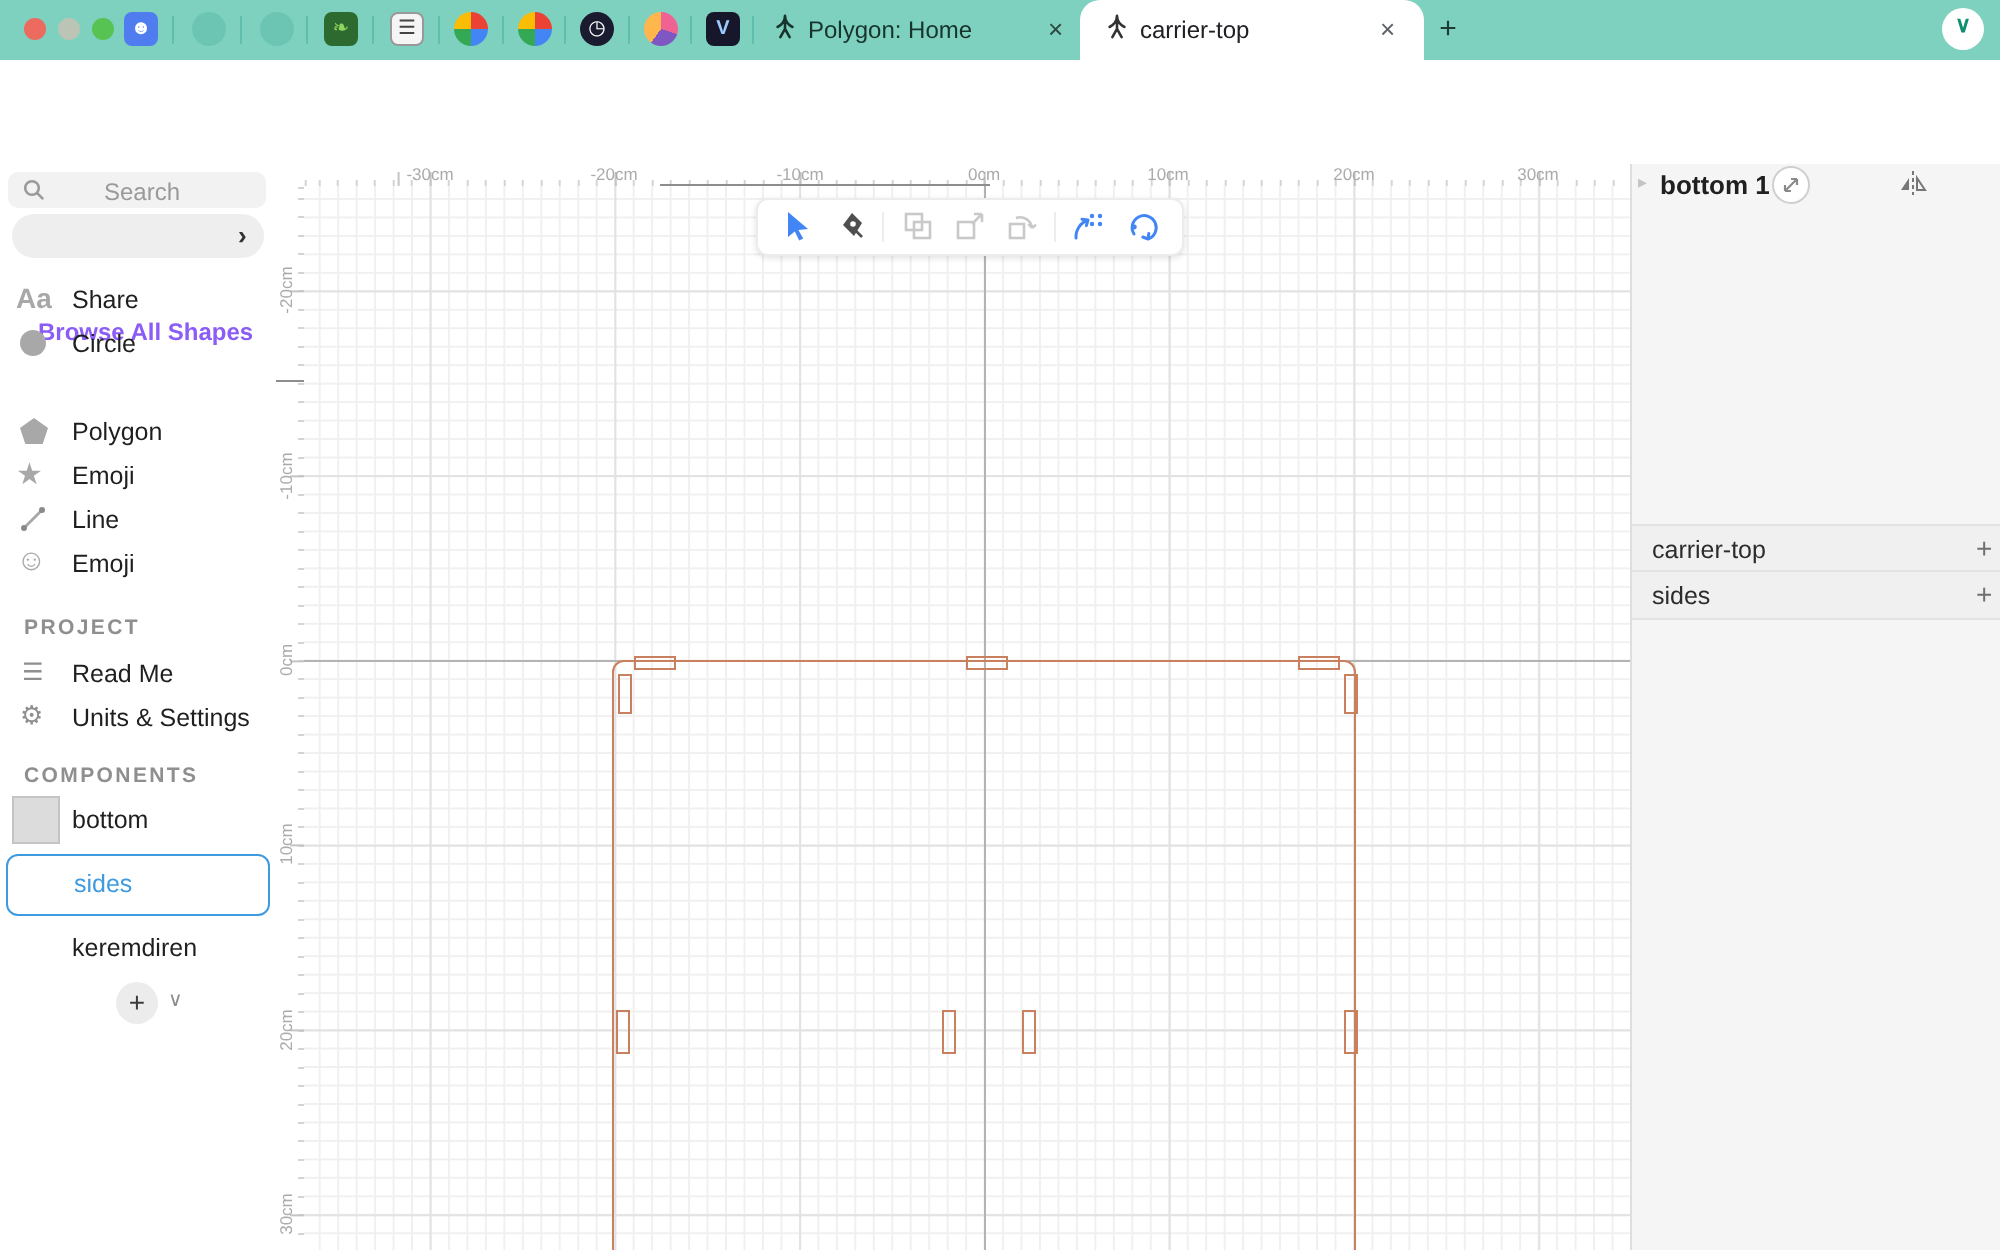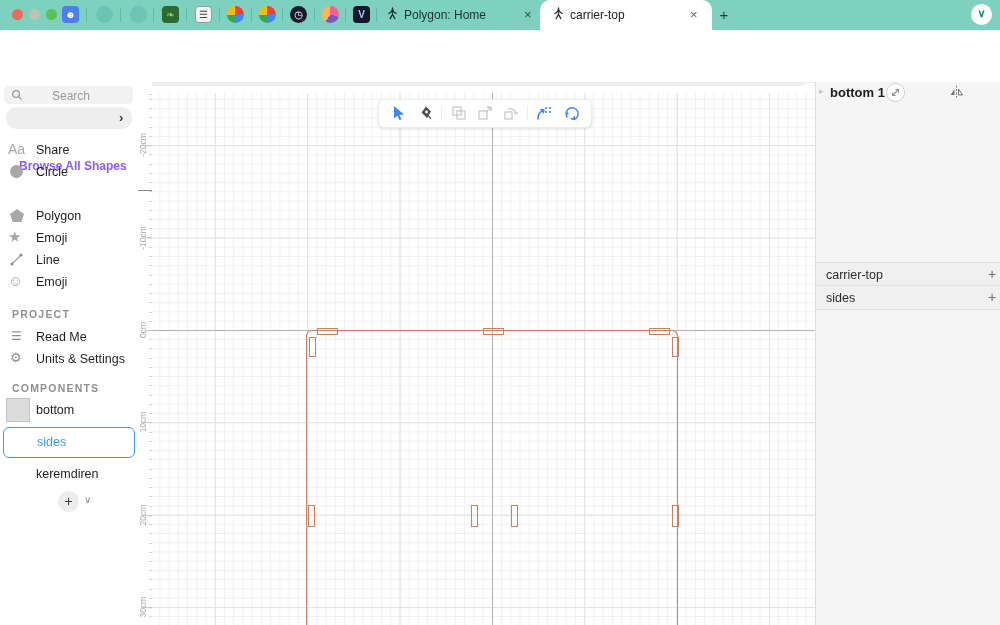--- a/index.html
+++ b/index.html
@@ -225,21 +225,21 @@
       </span>
       <span class="abs searchtext">Search</span>
     </div>
 
     <div class="abs browsepill">
       <span class="abs browsetext">Browse All Shapes</span>
       <span class="abs browsearrow">›</span>
     </div>
 
     <div class="abs" style="left:0;top:58px;width:138px;height:22px">
-      <span class="abs toolicon" style="top:1px;font-size:14px;font-weight:normal">Aa</span>
+      <span class="abs toolicon" style="top:1px;font-size:14px;font-weight:bold">Aa</span>
       <span class="abs toolrow-label" style="top:3px">Share</span>
     </div>
     <div class="abs" style="left:0;top:80px;width:138px;height:22px">
       <span class="abs" style="left:10px;top:3px;width:13px;height:13px;border-radius:50%;background:#a8a8a8"></span>
       <span class="abs toolrow-label" style="top:3px">Circle</span>
     </div>
     <div class="abs" style="left:0;top:124px;width:138px;height:22px">
       <span class="abs" style="left:10px;top:3px;width:14px;height:13px;background:#a8a8a8;clip-path:polygon(50% 0,100% 38%,81% 100%,19% 100%,0 38%)"></span>
       <span class="abs toolrow-label" style="top:3px">Polygon</span>
     </div>
@@ -281,20 +281,32 @@
       <span class="abs" style="left:33px;top:7px;font-size:12.5px;color:#3f9ae0">sides</span>
     </div>
     <div class="abs" style="left:0;top:383px;width:138px;height:20px">
       <span class="abs toolrow-label" style="top:2px">keremdiren</span>
     </div>
     <div class="abs pluscirc"><span>+</span></div>
     <span class="abs" style="left:84px;top:412px;font-size:10px;color:#8f8f8f">∨</span>
   </div>
 
   <div class="abs rcorner"></div>
+  <div class="abs rtop">
+    <div class="abs minor"></div>
+    <div class="abs major"></div>
+    <span class="abs rtoplabel" style="left:63px">-30cm</span>
+    <span class="abs rtoplabel" style="left:155px">-20cm</span>
+    <span class="abs rtoplabel" style="left:248px">-10cm</span>
+    <span class="abs rtoplabel" style="left:340px">0cm</span>
+    <span class="abs rtoplabel" style="left:432px">10cm</span>
+    <span class="abs rtoplabel" style="left:525px">20cm</span>
+    <span class="abs rtoplabel" style="left:617px">30cm</span>
+    <div class="abs guidemark" style="left:178px;bottom:0;width:165px;height:1px"></div>
+  </div>
   <div class="abs rleft">
     <div class="abs minor"></div>
     <div class="abs major"></div>
     <span class="abs rleftlabel" style="top:52px">-20cm</span>
     <span class="abs rleftlabel" style="top:145px">-10cm</span>
     <span class="abs rleftlabel" style="top:237px">0cm</span>
     <span class="abs rleftlabel" style="top:329px">10cm</span>
     <span class="abs rleftlabel" style="top:422px">20cm</span>
     <span class="abs rleftlabel" style="top:514px">30cm</span>
     <div class="abs guidemark" style="left:0;top:97px;width:14px;height:1px"></div>

